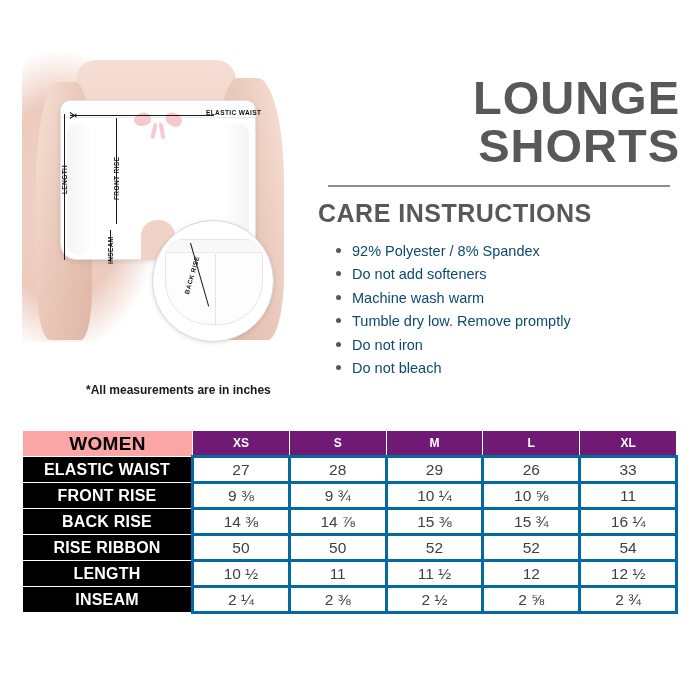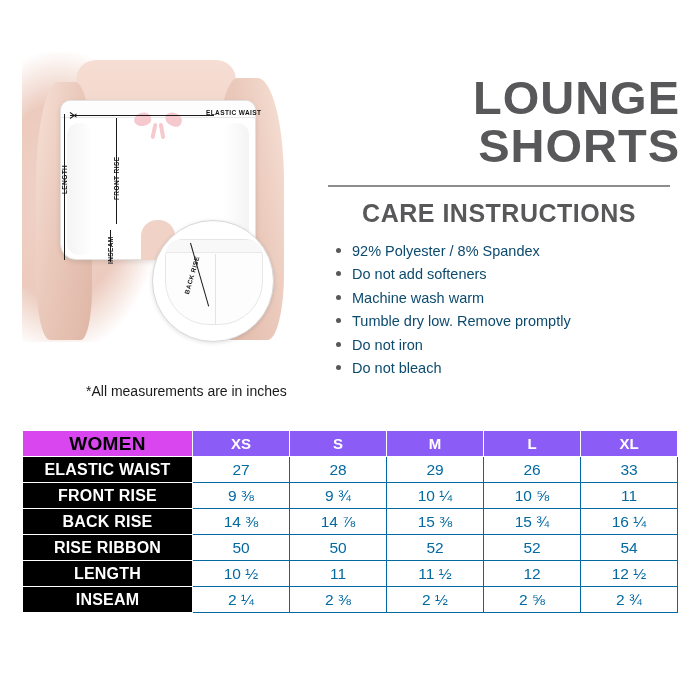--- a/index.html
+++ b/index.html
@@ -160,23 +160,23 @@
     font-weight: bold;
     letter-spacing: 0.4px;
     color: #111;
     white-space: nowrap;
   }
   .vert-label { transform-origin: left top; }
 
   .footnote {
     position: absolute;
     left: 86px; top: 383px;
-    font-size: 14px;
+    font-size: 12px;
     color: #1a1a1a;
-    font-weight: normal;
+    font-weight: bold;
     text-align: right;
   }
 
   
   .right {
     position: absolute;
     left: 318px; top: 74px;
     width: 362px;
   }
   .title {
@@ -191,21 +191,20 @@
   .rule {
     width: 342px;
     height: 2px;
     background: #8d8d8f;
     margin: 14px auto 12px auto;
   }
   .care-title {
     font-size: 25px;
     font-weight: bold;
     color: #58585a;
-    text-align: center;
     letter-spacing: 0.5px;
     margin-bottom: 12px;
   }
   .care-list {
     margin: 0; padding: 0;
     list-style: none;
     padding-left: 16px;
   }
   .care-list li {
     position: relative;
@@ -235,42 +234,42 @@
     width: 656px;
     table-layout: fixed;
   }
   table.sizes th, table.sizes td {
     border: 1px solid #ffffff;
     text-align: center;
     height: 26px;
     font-size: 15.5px;
   }
   table.sizes thead th {
-    background: #8b5cf6;
+    background: #701a75;
     color: #ffffff;
     font-weight: bold;
-    font-size: 15px;
+    font-size: 12px;
   }
   table.sizes thead th.corner {
-    background: #d946ef;
+    background: #fca5a5;
     color: #000000;
     font-size: 19px;
     letter-spacing: 0.3px;
   }
   table.sizes tbody th.rowhdr {
     background: #000000;
     color: #ffffff;
     font-weight: bold;
     font-size: 16px;
     letter-spacing: 0.2px;
   }
   table.sizes tbody td {
     background: #ffffff;
-    color: #0369a1;
-    border: 1px solid #0369a1;
+    color: #404040;
+    border: 3px solid #0369a1;
   }
   .colw-first { width: 170px; }
 </style>
 </head>
 <body>
 
 <div id="page">
 
   <div class="top">
 

